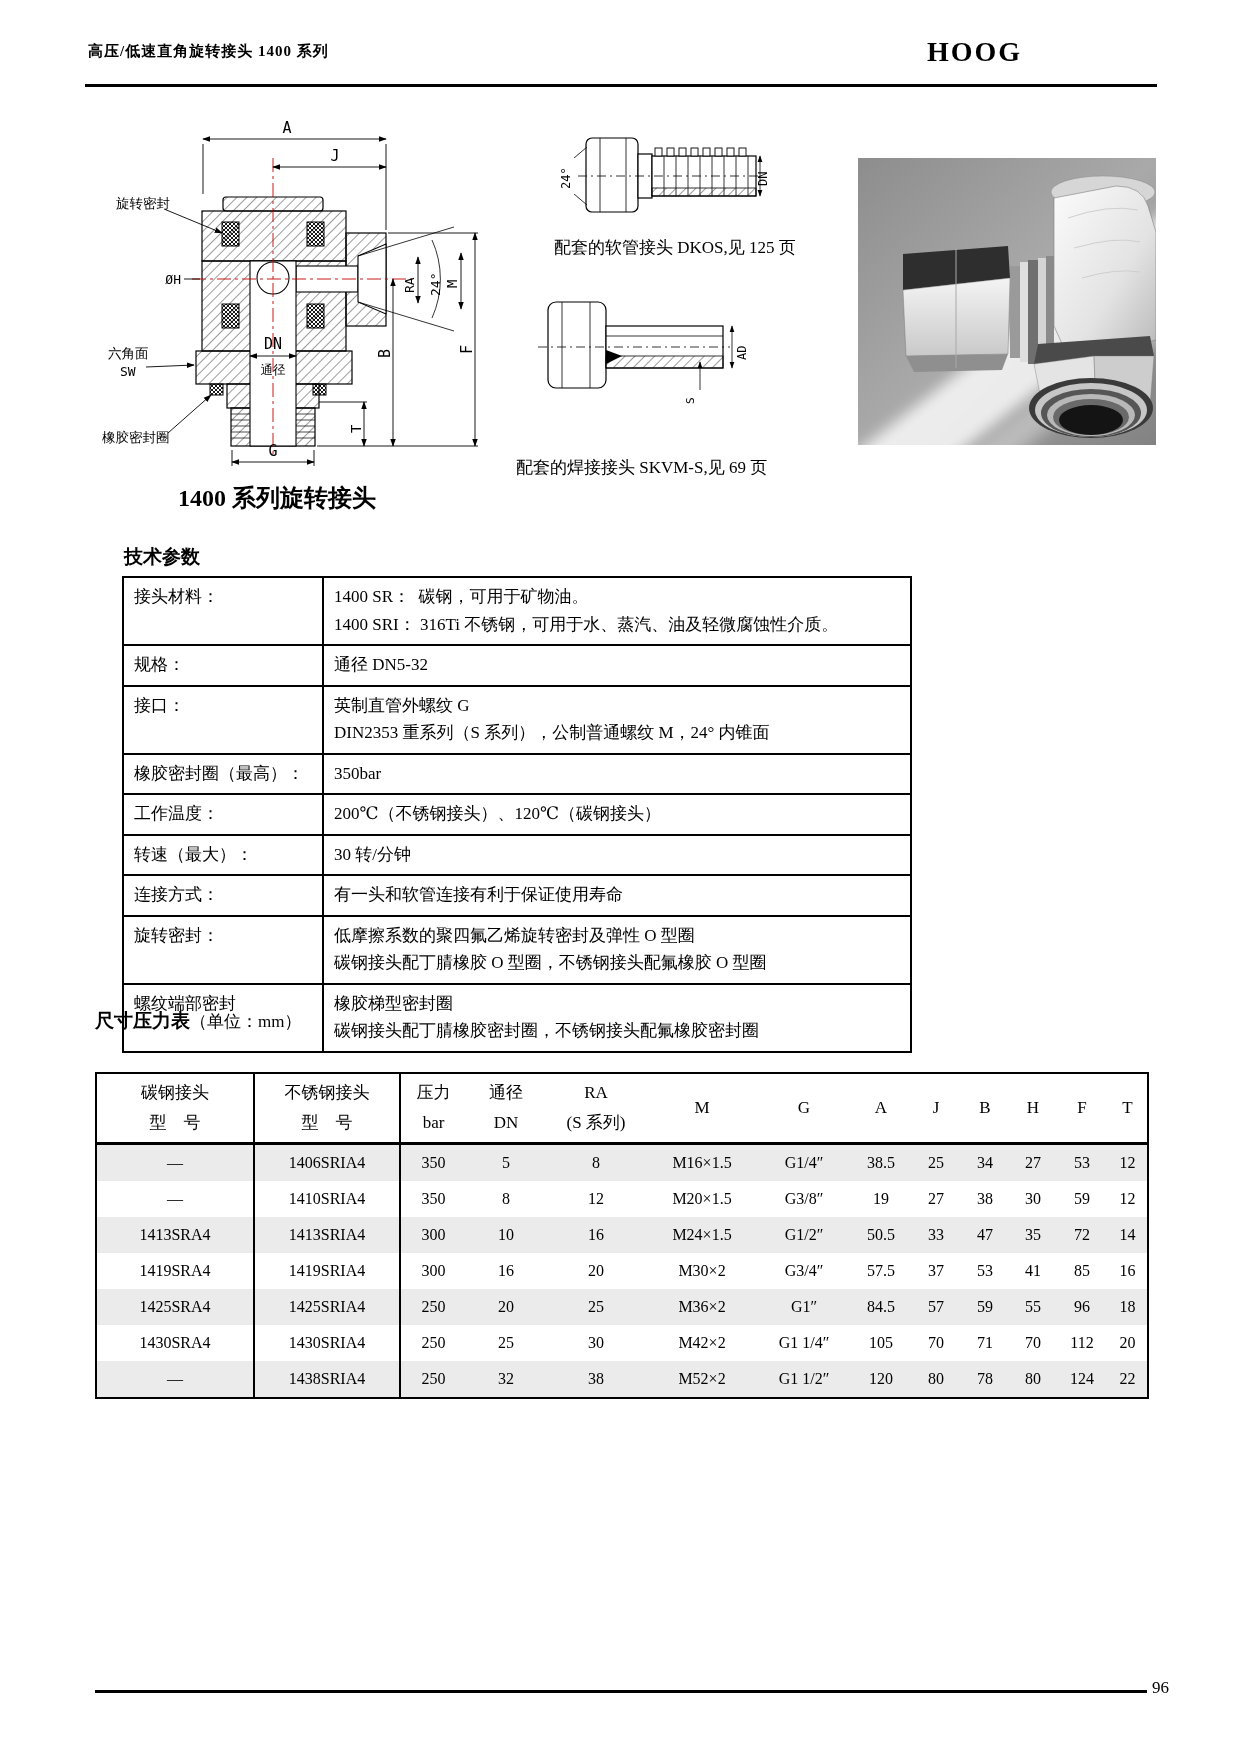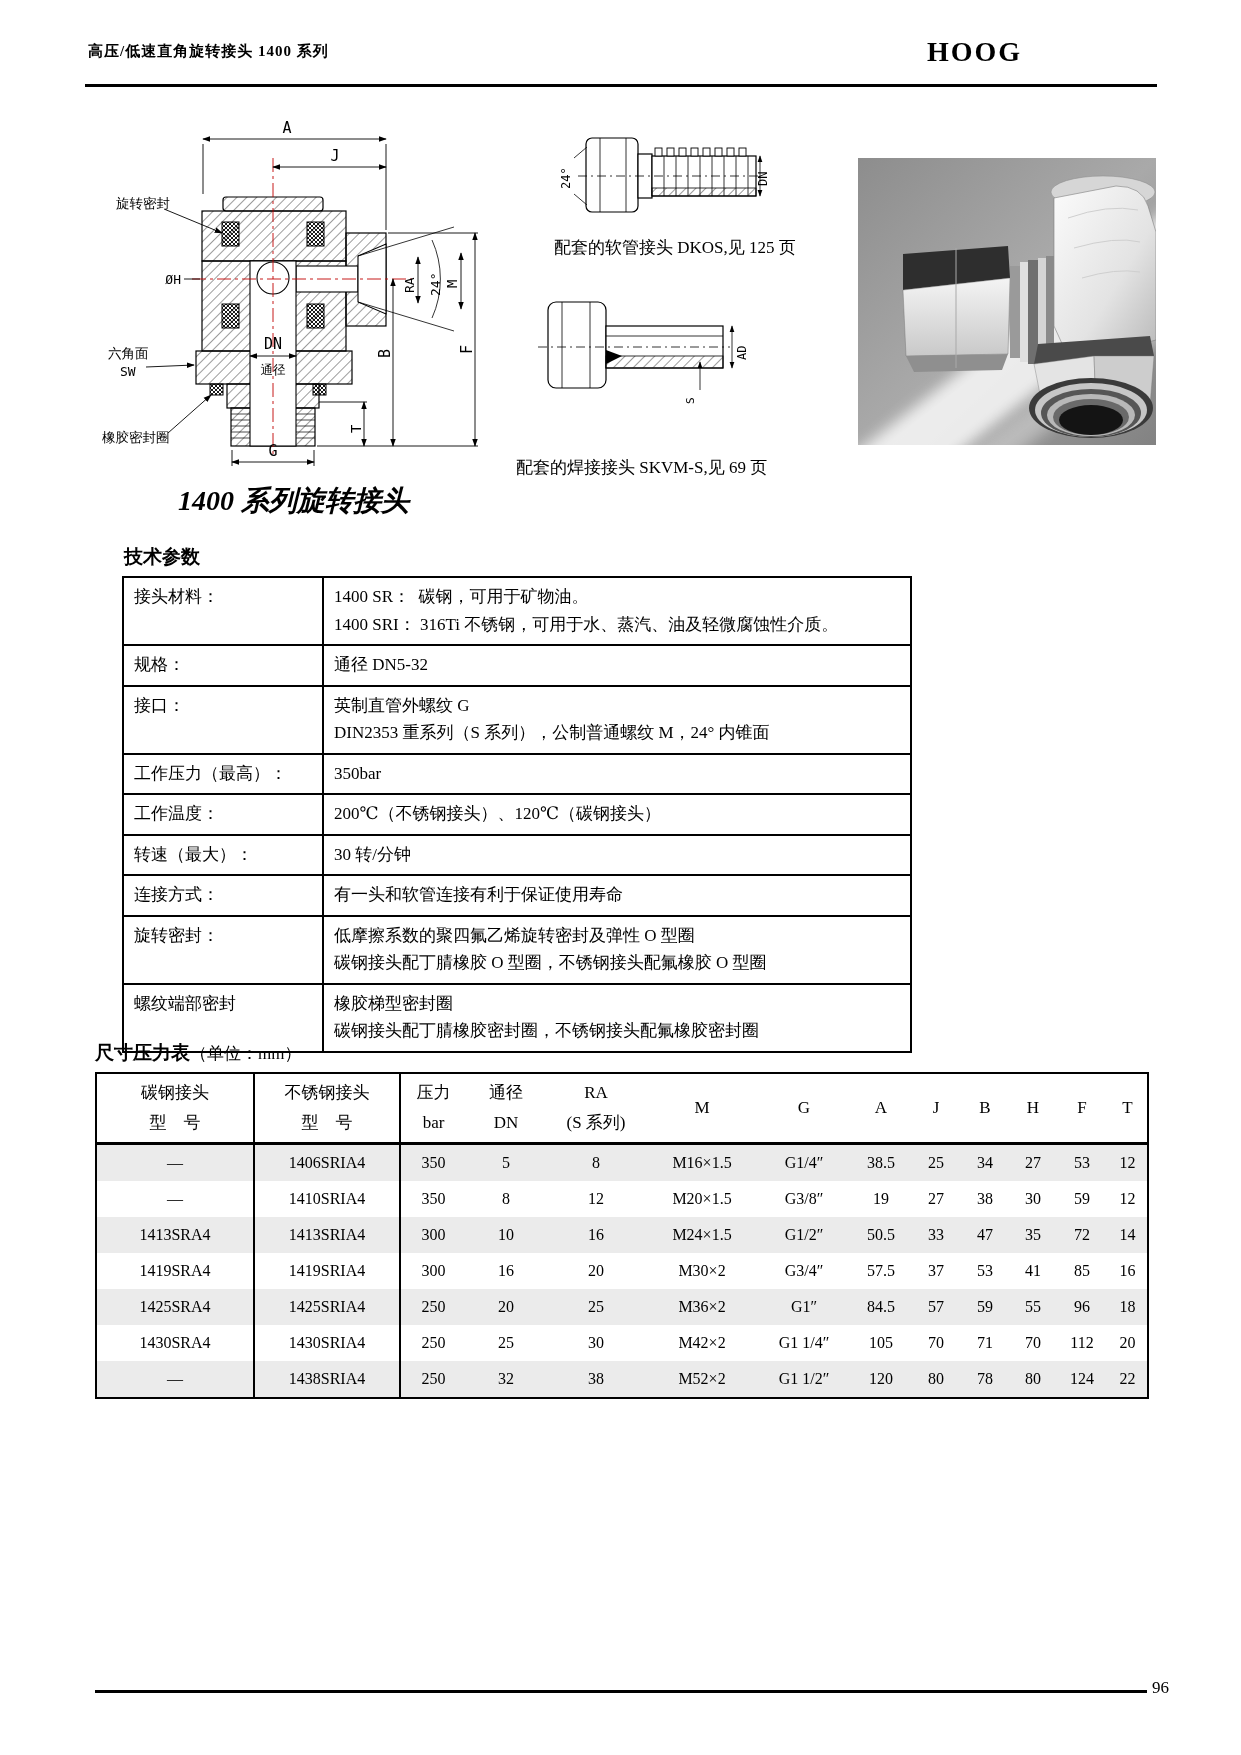--- a/index.html
+++ b/index.html
@@ -5,27 +5,27 @@
   html,body{margin:0;padding:0;background:#fff;}
   #page{position:relative;width:1241px;height:1755px;background:#fff;overflow:hidden;
         font-family:"Liberation Serif","DejaVu Serif",serif;color:#000;}
   .abs{position:absolute;}
   
   #header-title{left:88px;top:42px;font-size:15px;font-weight:bold;letter-spacing:1px;}
   #brand{left:880px;top:36px;width:142px;text-align:right;font-size:28px;font-weight:bold;letter-spacing:2px;}
   #header-rule{left:85px;top:84px;width:1072px;height:3px;background:#000;}
   
   .cap{font-size:17px;white-space:nowrap;}
-  #main-caption{left:178px;top:482px;font-size:28px;font-weight:bold;font-style:italic;}
+  #main-caption{left:178px;top:482px;font-size:24px;font-weight:bold;}
   #dkos-caption{left:522px;top:236px;margin-left:32px;}
   #skvm-caption{left:516px;top:456px;}
   
   .sec-head{font-size:19px;font-weight:bold;}
   #tech-heading{left:124px;top:544px;}
-  #spec-heading{left:95px;top:1040px;}
+  #spec-heading{left:95px;top:1008px;}
   #spec-heading .note{font-weight:normal;font-size:17px;}
   
   #tech-table-wrap{left:122px;top:576px;width:790px;}
   table{border-collapse:collapse;}
   #tech-table-wrap table{width:790px;table-layout:fixed;border:2px solid #000;}
   #tech-table-wrap td{border-top:2px solid #000;font-size:17px;line-height:1.62;padding:5px 10px 6px;vertical-align:top;}
   #tech-table-wrap tr:first-child td{border-top:none;}
   #tech-table-wrap td.tp-label{width:178px;border-right:2px solid #000;}
   #tech-table-wrap td.tp-value{white-space:pre-wrap;}
   
@@ -275,21 +275,21 @@
           <tr>
             <td class="tp-label">规格：</td>
             <td class="tp-value">通径 DN5-32</td>
           </tr>
           <tr>
             <td class="tp-label">接口：</td>
             <td class="tp-value">英制直管外螺纹 G
 DIN2353 重系列（S 系列），公制普通螺纹 M，24° 内锥面</td>
           </tr>
           <tr>
-            <td class="tp-label">工作压力（最高）：</td>
+            <td class="tp-label">橡胶密封圈（最高）：</td>
             <td class="tp-value">350bar</td>
           </tr>
           <tr>
             <td class="tp-label">工作温度：</td>
             <td class="tp-value">200℃（不锈钢接头）、120℃（碳钢接头）</td>
           </tr>
           <tr>
             <td class="tp-label">转速（最大）：</td>
             <td class="tp-value">30 转/分钟</td>
           </tr>

